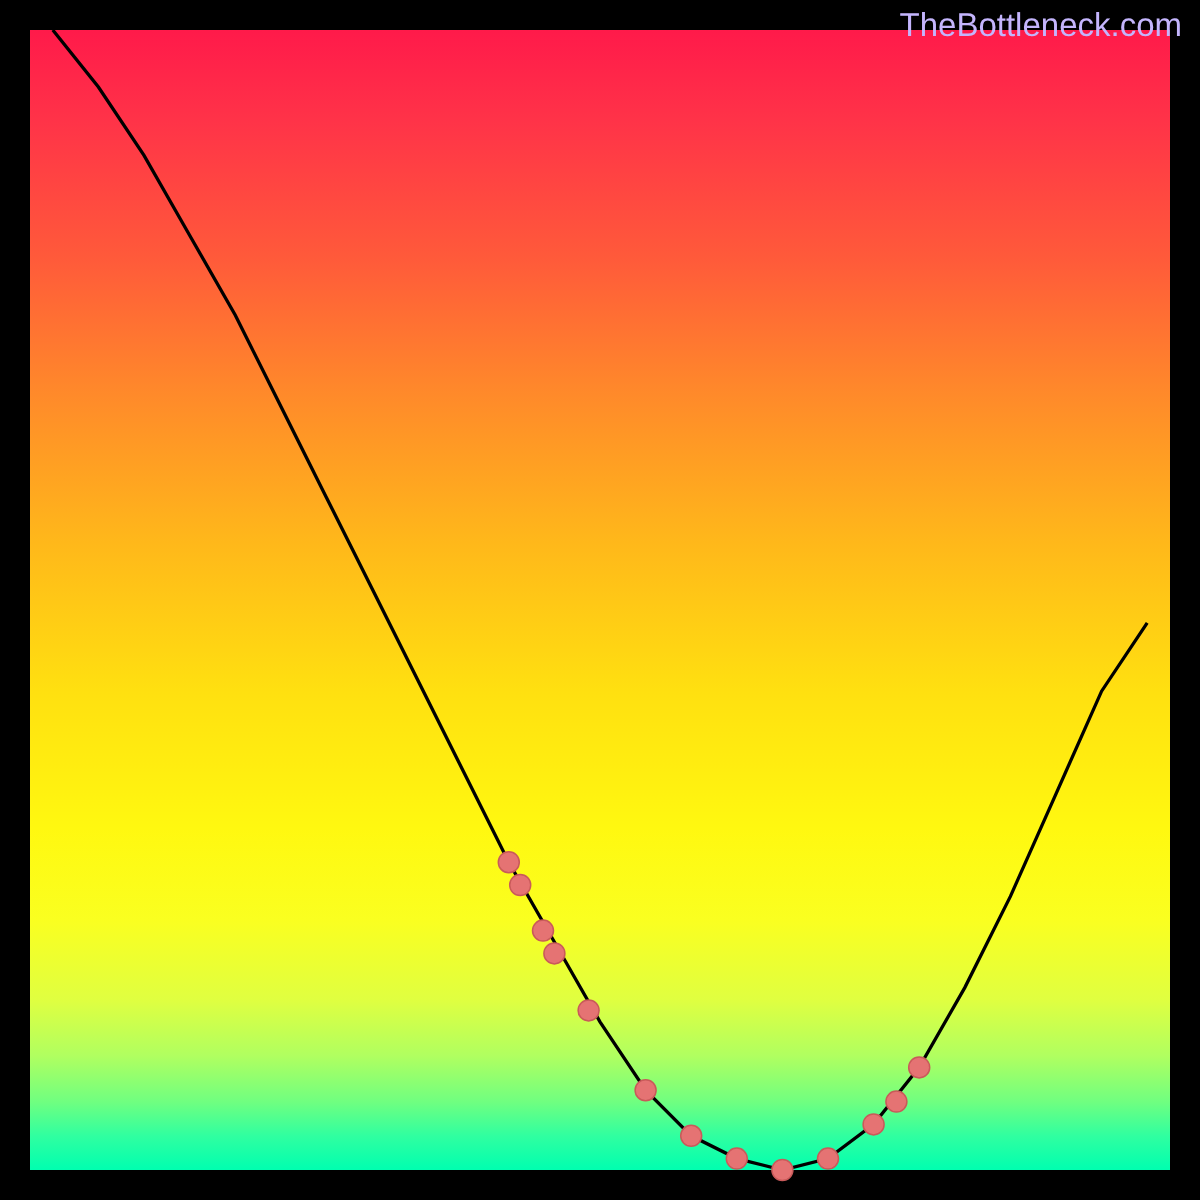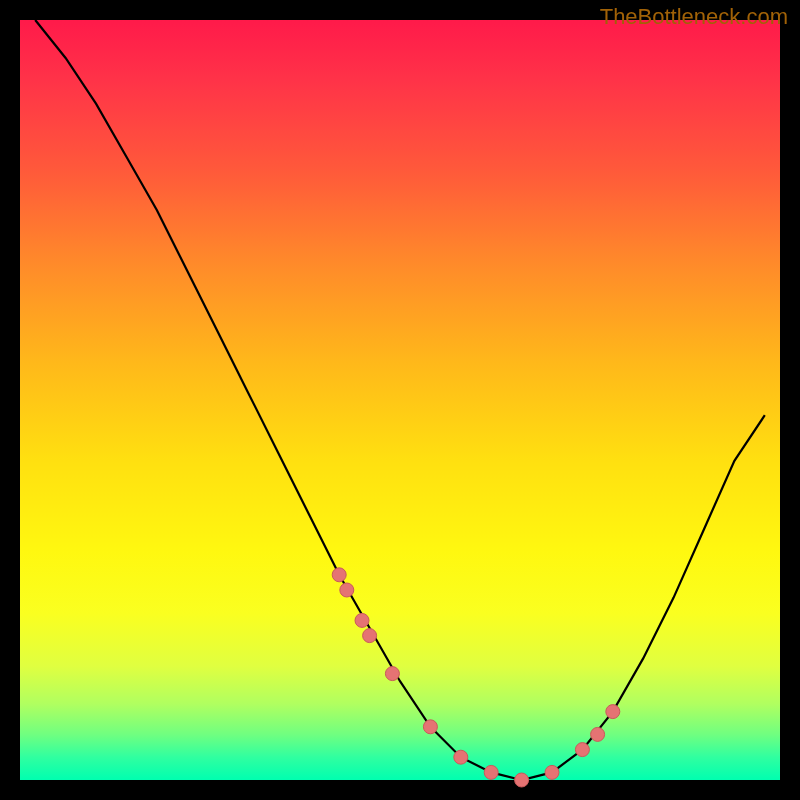--- a/index.html
+++ b/index.html
@@ -30,21 +30,21 @@
       #b0ff60 90%,
       #70ff80 94%,
       #30ffa0 97%,
       #00ffb0 100%
     );
   }
   .watermark {
     position: absolute;
     top: 4px;
     right: 12px;
-    color: #a16207;
+    color: #c4b5fd;
     font-size: 22px;
     font-weight: 500;
     z-index: 10;
   }
   svg.curve {
     position: absolute;
     left: 0; top: 0;
     width: 100%;
     height: 100%;
     overflow: visible;

